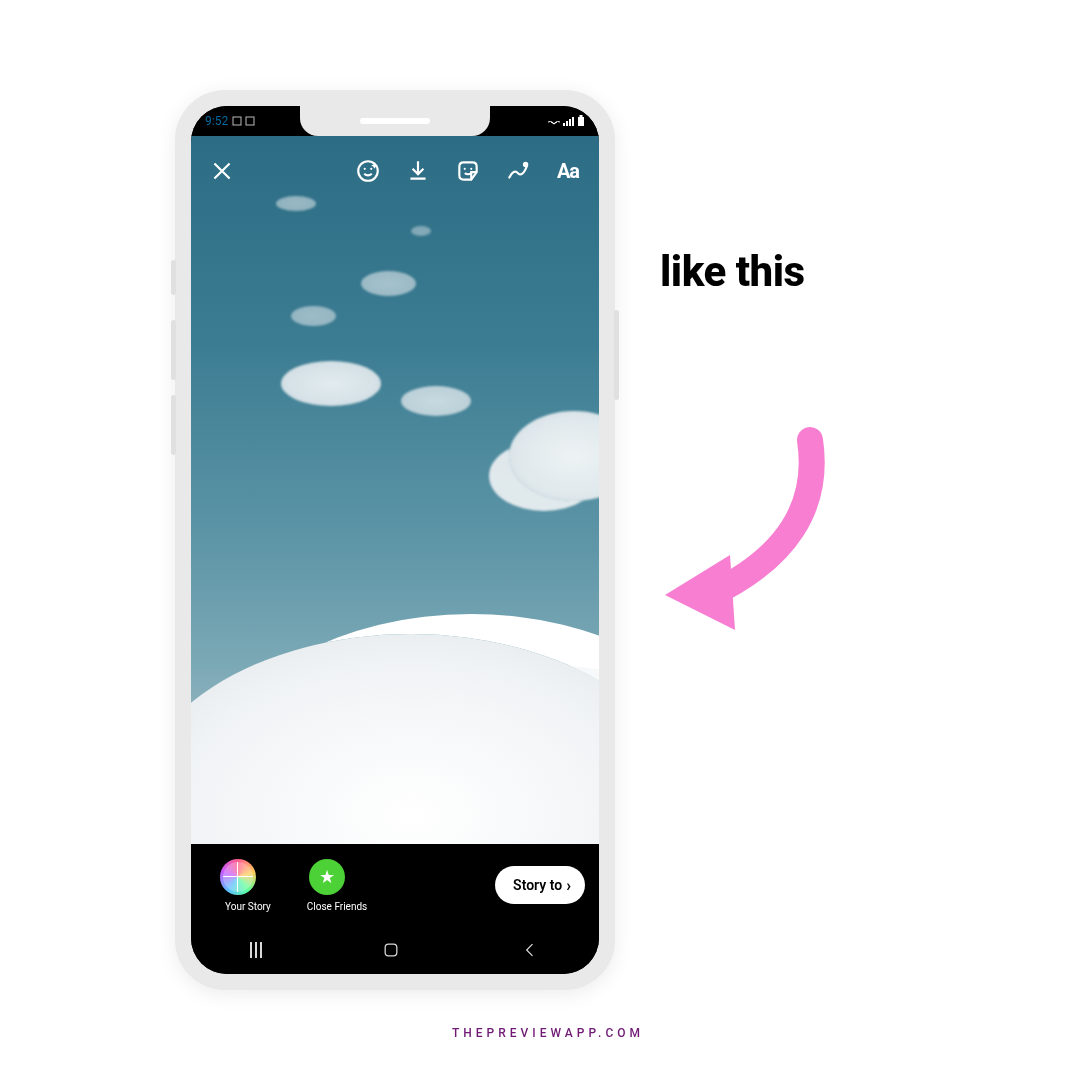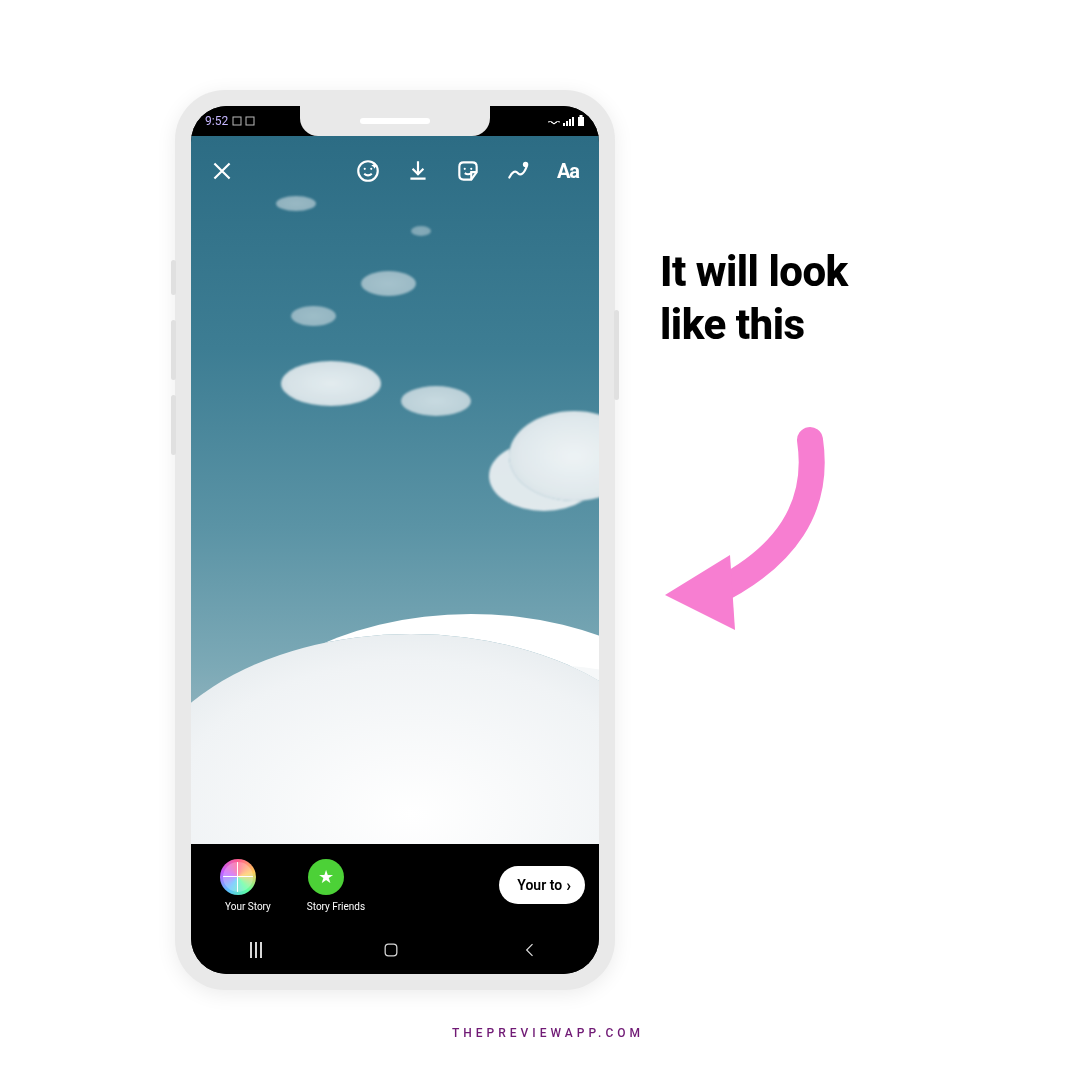--- a/index.html
+++ b/index.html
@@ -69,21 +69,21 @@
   }
 
   
   .status-bar {
     position: absolute;
     top: 0;
     left: 0;
     right: 0;
     height: 30px;
     background: #000;
-    color: #c4b5fd;
+    color: #0369a1;
     display: flex;
     justify-content: space-between;
     align-items: center;
     font-size: 12px;
     padding: 0 14px;
     z-index: 40;
   }
   .status-left { display: flex; align-items: center; gap: 4px; }
   .status-icons { display: flex; gap: 3px; color:#bbb; font-size:10px; align-items:center; }
   .signal-bars { display:inline-flex; gap:1px; align-items:flex-end; height:10px;}
@@ -387,25 +387,25 @@
       </div>
     </div>
 
     <div class="share-bar">
       <div class="share-target">
         <div class="circle your-story-circle"></div>
         <div class="label">Your Story</div>
       </div>
       <div class="share-target">
         <div class="circle close-friends-circle">★</div>
-        <div class="label">Story Friends</div>
+        <div class="label">Close Friends</div>
       </div>
       <div class="share-spacer"></div>
       <div class="send-to-btn">
-        <span>Your to</span>
+        <span>Story to</span>
         <span class="chev">›</span>
       </div>
     </div>
 
     <div class="nav-bar">
       <div class="nav-item">
         <span class="nav-recents">
             <span></span>
             <span></span>
             <span></span>
@@ -420,21 +420,20 @@
         <svg viewBox="0 0 24 24">
             <path d="M15 5 L8 12 L15 19"></path>
           </svg>
       </div>
     </div>
 
   </div>
 </div>
 
 <div class="annotation">
-  <div>It will look</div>
   <div>like this</div>
 </div>
 
 <svg class="pink-arrow" viewBox="0 0 220 220">
   <path d="M170 20 Q185 120 70 175" stroke="#f77ed1" stroke-width="26" fill="none" stroke-linecap="round"></path>
   <path d="M25 175 L90 135 L95 210 Z" fill="#f77ed1"></path>
 </svg>
 
 <div class="watermark">THEPREVIEWAPP.COM</div>
 

